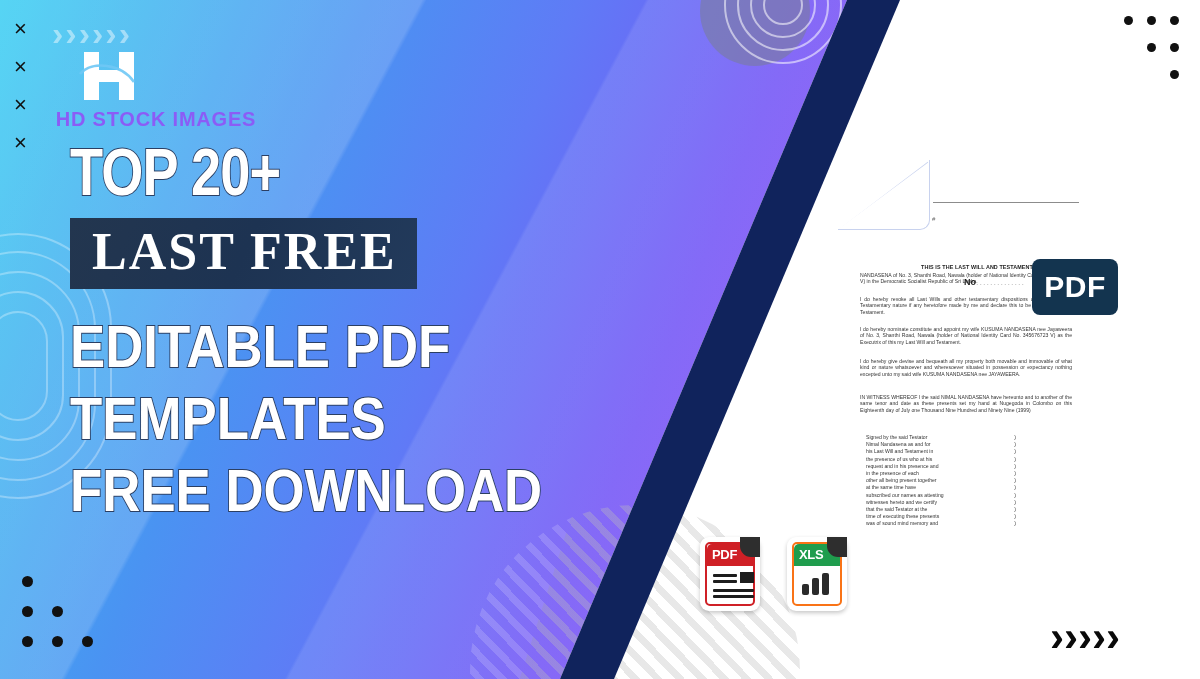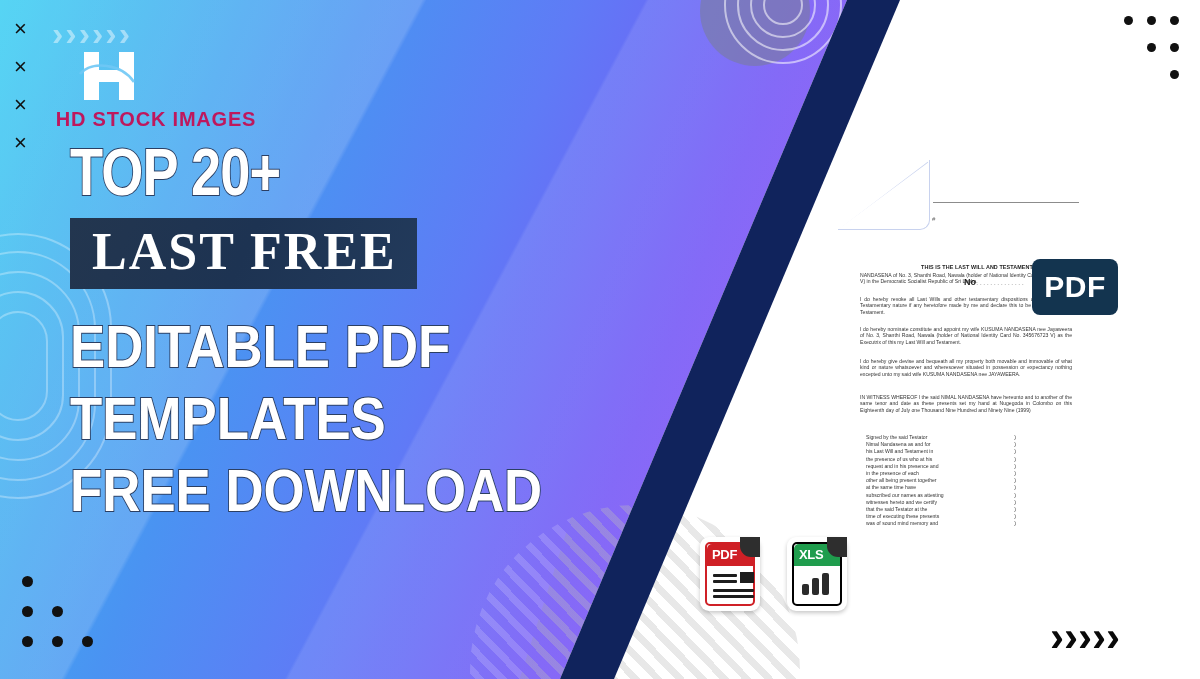--- a/index.html
+++ b/index.html
@@ -46,21 +46,21 @@
   .chev-top{ position:absolute; left:52px; top:16px; display:flex; gap:2px; }
   .chev-top span{ font-size:34px; line-height:34px; color:rgba(255,255,255,.45); font-weight:700; font-family:"Liberation Sans",sans-serif;}
 
   
   .x-col{ position:absolute; left:14px; top:18px; display:flex; flex-direction:column; gap:16px; }
   .x-col span{ font-size:22px; line-height:22px; color:#101010; font-weight:400; }
 
   
   .brand{ position:absolute; left:36px; top:48px; width:300px; }
   .brand-mark{ position:relative; width:62px; height:56px; margin:0 auto 4px 42px; }
-  .brand-name{ font-size:20px; letter-spacing:.8px; color:#be185d; font-weight:700;
+  .brand-name{ font-size:20px; letter-spacing:.8px; color:#8b5cf6; font-weight:700;
                font-family:"Liberation Sans",sans-serif; text-align:center; width:240px; }
 
   
   .headline{ position:absolute; left:70px; top:140px; width:640px; }
   .h-top20{
     font-family:"Liberation Sans",sans-serif; font-weight:700; font-size:66px; line-height:64px;
     color:#ffffff; letter-spacing:-1px; transform:scaleX(.82); transform-origin:left center;
     -webkit-text-stroke:2px #2b3f63; paint-order:stroke fill;
   }
   .h-will-box{
@@ -357,21 +357,21 @@
         <div class="thumb" style="left:33px; top:28px; width:14px; height:11px;"></div>
         <div class="ln" style="left:6px; top:45px; width:41px;"></div>
         <div class="ln" style="left:6px; top:51px; width:41px;"></div>
       </div>
       <div class="corner"></div>
     </div>
 
 
     <div class="file-ico">
       <div class="sticker"></div>
-      <div class="page" style="border:2px solid #000000;">
+      <div class="page" style="border:2px solid #f97316;">
         <div class="band" style="background:#1f9d4d;"></div>
         <div class="lbl">XLS</div>
         <div class="bar" style="left:8px;  top:40px; width:7px; height:11px;"></div>
         <div class="bar" style="left:18px; top:34px; width:7px; height:17px;"></div>
         <div class="bar" style="left:28px; top:29px; width:7px; height:22px;"></div>
       </div>
       <div class="corner"></div>
     </div>
 
 

